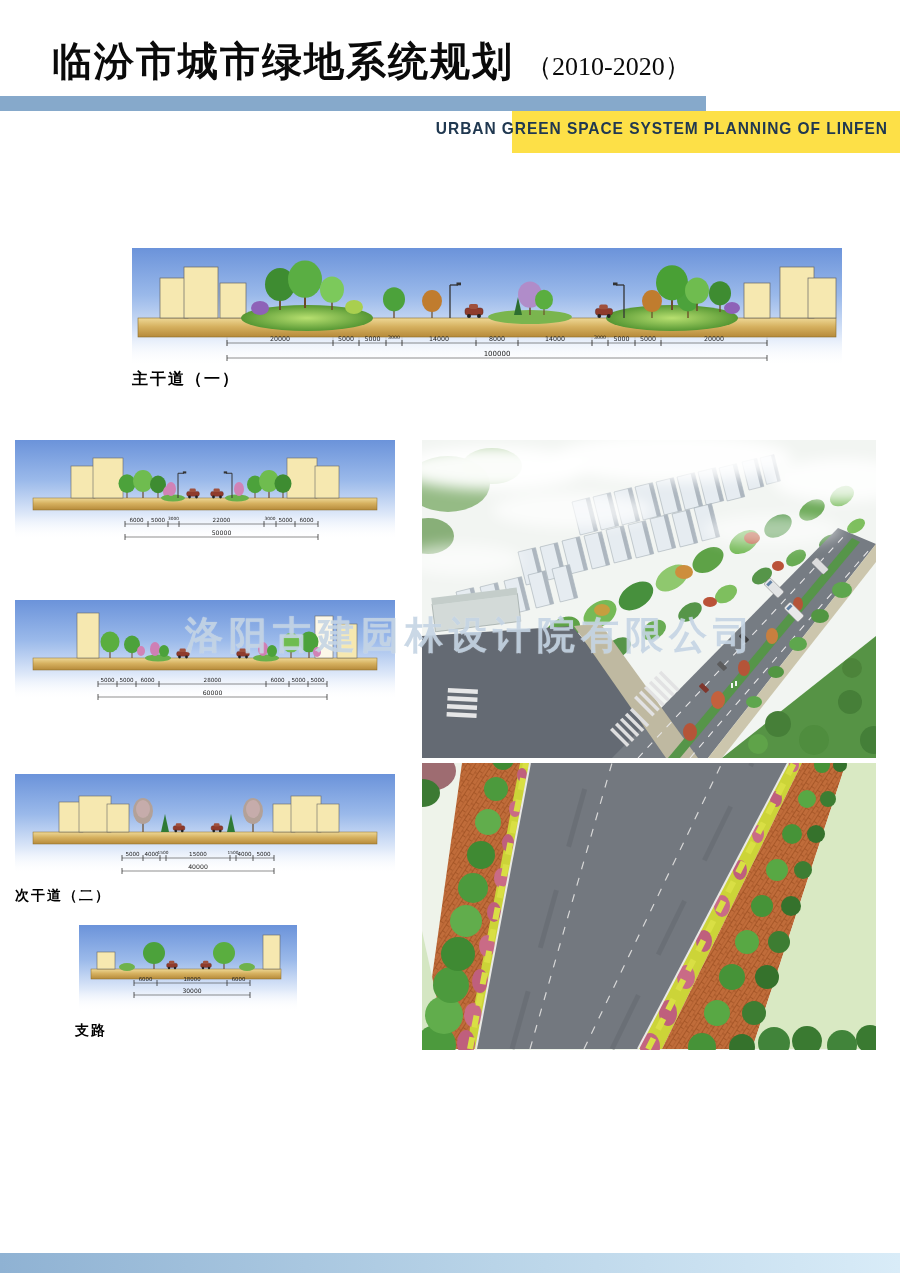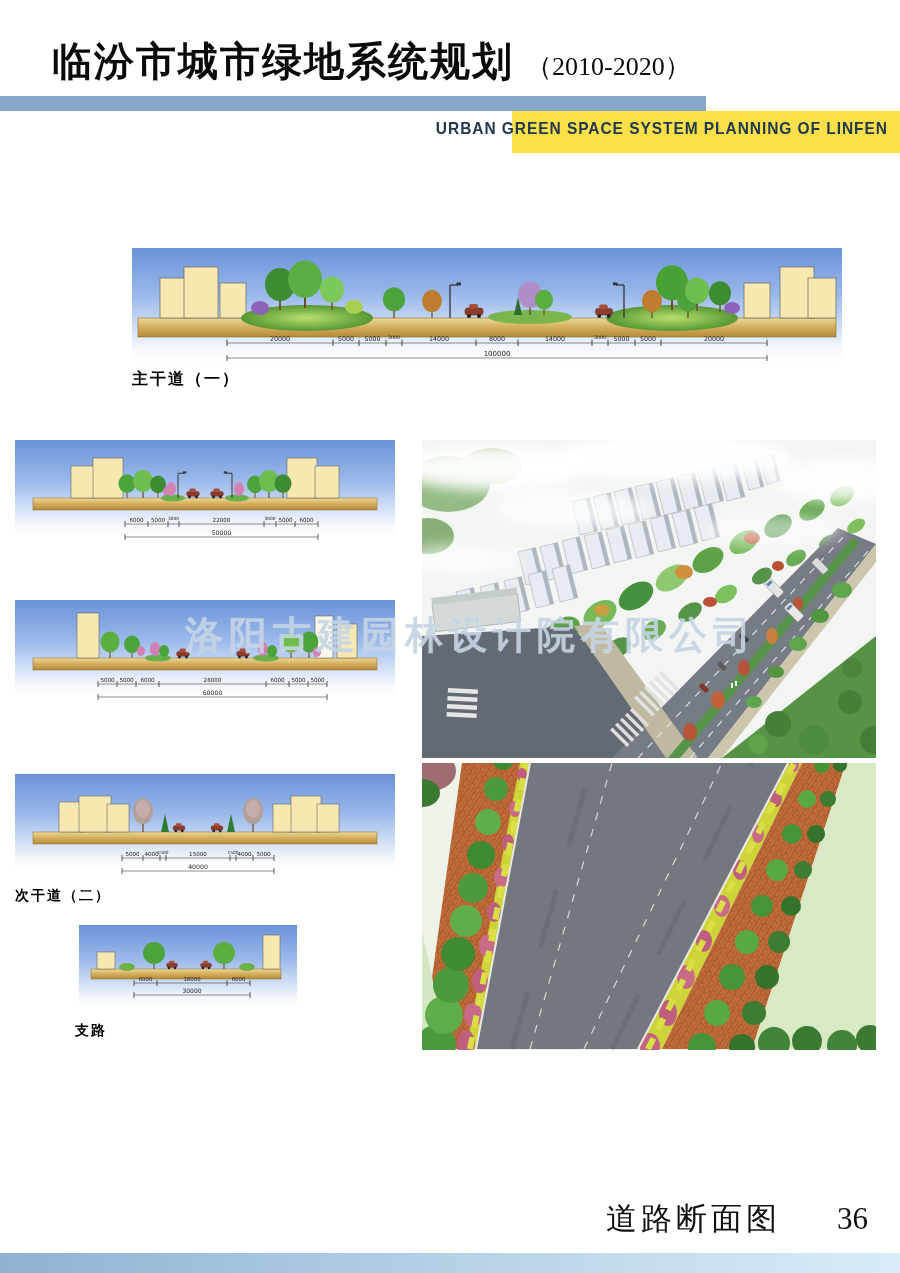--- a/index.html
+++ b/index.html
@@ -664,19 +664,15 @@
         <g stroke="#e9e9e6" stroke-width="2">
           <line x1="54" y1="286" x2="108" y2="0"></line>
             <line x1="216" y1="286" x2="366" y2="0"></line>
         </g>
       </g>
     </svg>
   </figure>
 
   <div class="watermark">洛阳古建园林设计院有限公司</div>
 
-  <div class="footer">
-    <span class="f-label">道路断面图</span>
-    <span class="f-num">36</span>
-  </div>
   <div class="bottom-bar"></div>
 
 </div>
 
 </body></html>

